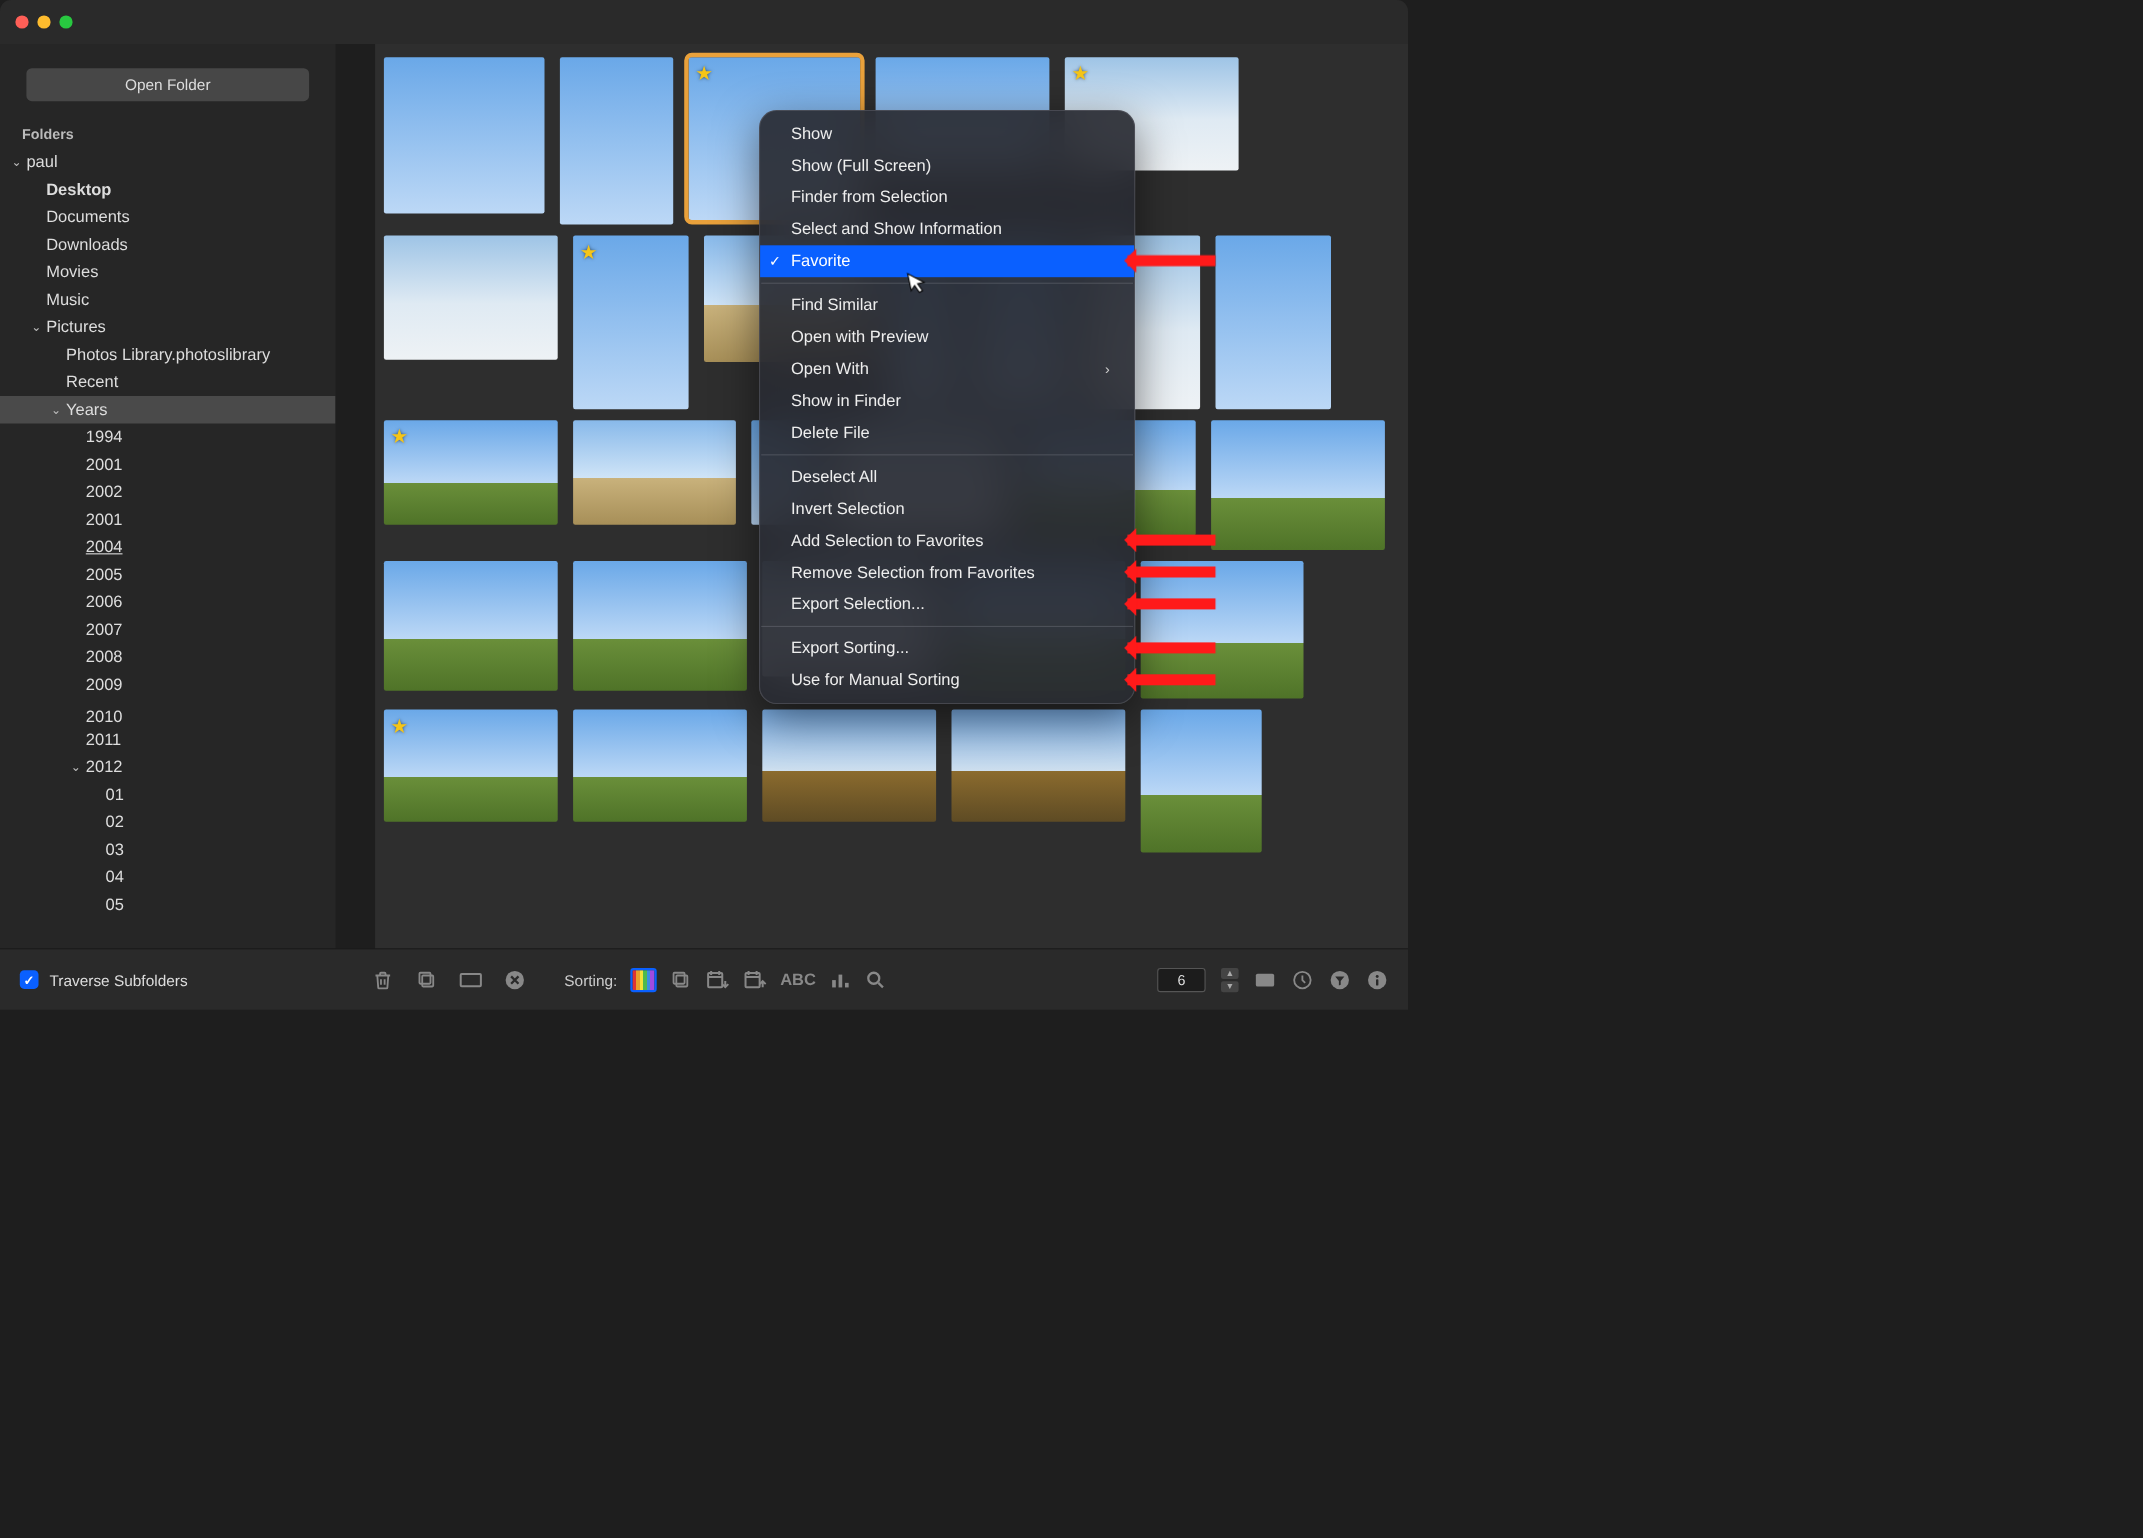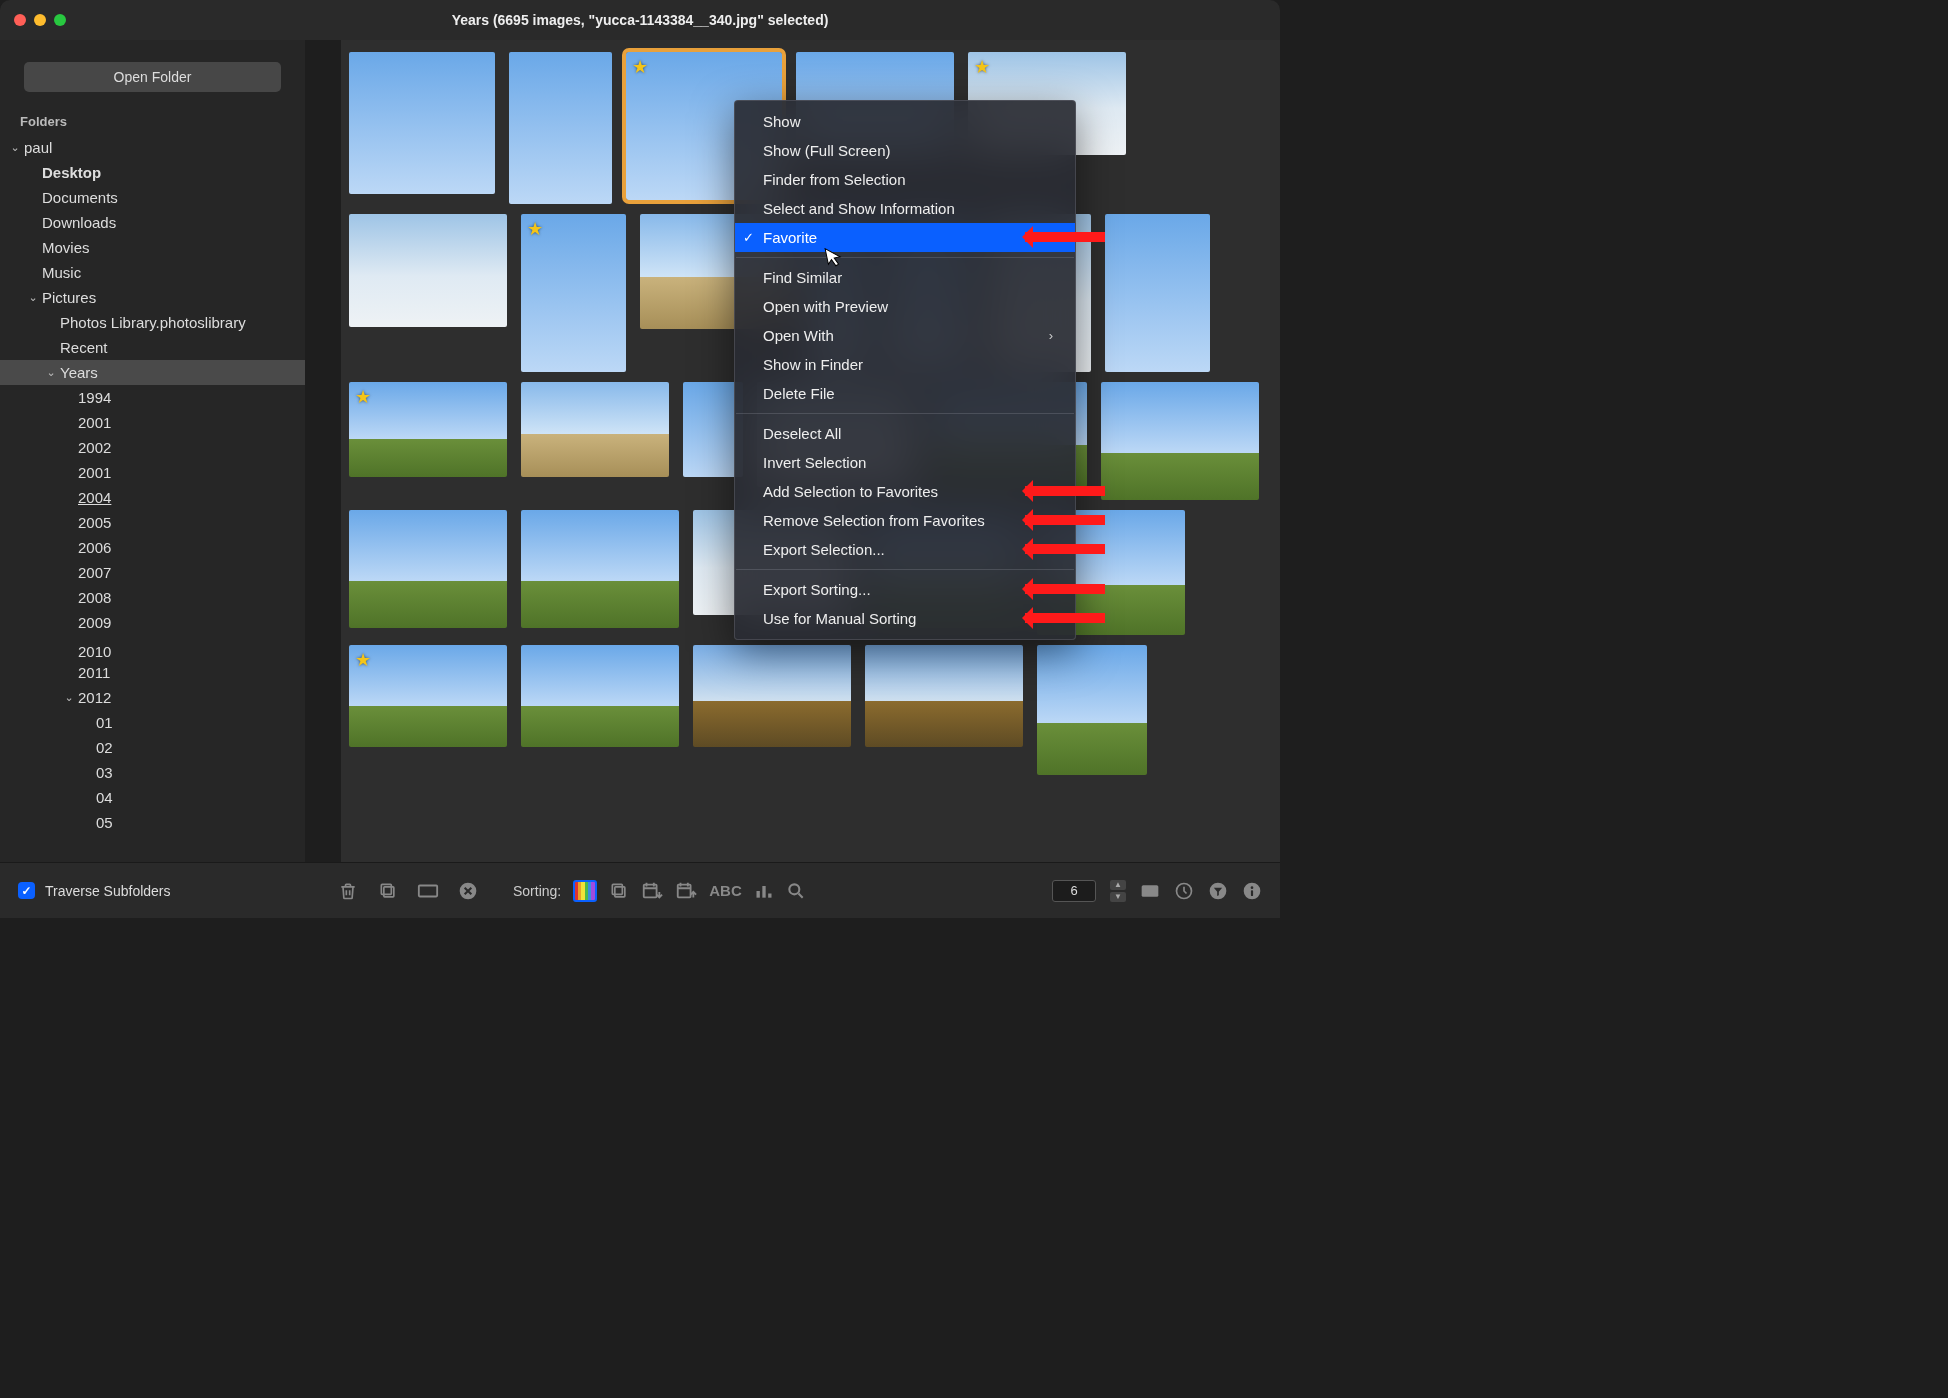--- a/index.html
+++ b/index.html
@@ -33,21 +33,21 @@
 .thumb.selected { outline:4px solid #e9a13b; border-radius:3px; }
 .thumb .star { position:absolute; top:4px; left:6px; color:#f5c518; font-size:18px; text-shadow:0 0 3px rgba(0,0,0,0.6); }
 
 .sky { background:linear-gradient(#6aa8e8,#bcd8f6); }
 .sky-grass { background:linear-gradient(#6aa8e8 0%,#bcd8f6 60%,#6a8f3a 60%,#4f7328 100%); }
 .snow { background:linear-gradient(#9ec4e6 0%,#dfeaf3 55%,#eef2f5 100%); }
 .desert { background:linear-gradient(#88b9ea 0%,#cfe4f7 55%,#c9b27c 55%,#a78f58 100%); }
 .autumn { background:linear-gradient(#7aaee6 0%,#cfe0ef 55%,#8b6b2e 55%,#5e4b24 100%); }
 
 
-.ctx-menu { position:absolute; left:690px; top:100px; width:342px; background:rgba(40,42,50,0.92); backdrop-filter:blur(20px); border:1px solid rgba(120,120,130,0.35); border-radius:4px; padding:6px 0; box-shadow:0 12px 40px rgba(0,0,0,0.5); font-size:15px; color:#eee; z-index:50;margin-left:44px; }
+.ctx-menu { position:absolute; left:690px; top:100px; width:342px; background:rgba(40,42,50,0.92); backdrop-filter:blur(20px); border:1px solid rgba(120,120,130,0.35); border-radius:16px; padding:6px 0; box-shadow:0 12px 40px rgba(0,0,0,0.5); font-size:15px; color:#eee; z-index:50; }
 .ctx-item { height:29px; display:flex; align-items:center; padding:0 22px 0 28px; position:relative; cursor:default; }
 .ctx-item.highlight { background:#0a60ff; color:#fff; }
 .ctx-item .check { position:absolute; left:8px; font-size:13px; }
 .ctx-item .sub { margin-left:auto; font-size:13px; color:#ccc; }
 .ctx-sep { height:1px; background:rgba(160,160,170,0.25); margin:5px 1px; }
 
 
 .cursor { position:absolute; left:826px; top:246px; z-index:60; font-size:18px; color:#fff; text-shadow:0 0 2px #000; transform:rotate(-12deg); }
 
 
@@ -71,21 +71,20 @@
 </style>
 </head>
 <body>
 
 <div class="titlebar">
   <div class="traffic">
     <span class="tl-close"></span>
     <span class="tl-min"></span>
     <span class="tl-max"></span>
   </div>
-  <div class="title">Years (6695 images, "yucca-1143384__340.jpg" selected)</div>
 </div>
 
 <div class="app">
 
   <div class="sidebar">
     <button class="open-folder-btn">Open Folder</button>
     <div class="folders-label">Folders</div>
     <div class="tree" id="tree">
         <div class="tree-item" style="padding-left: 8px;">
           <span class="disclosure">⌄</span>

